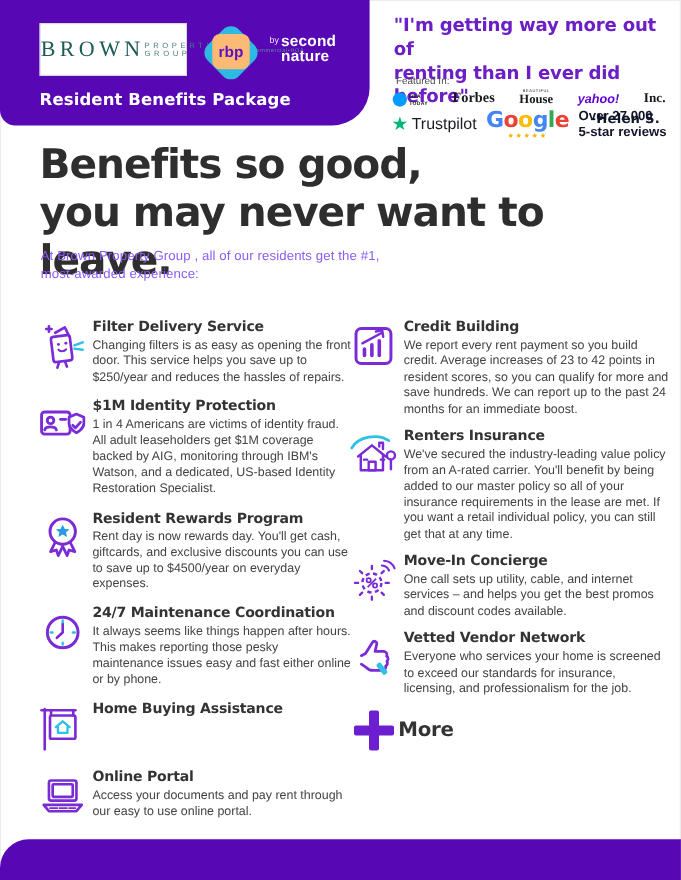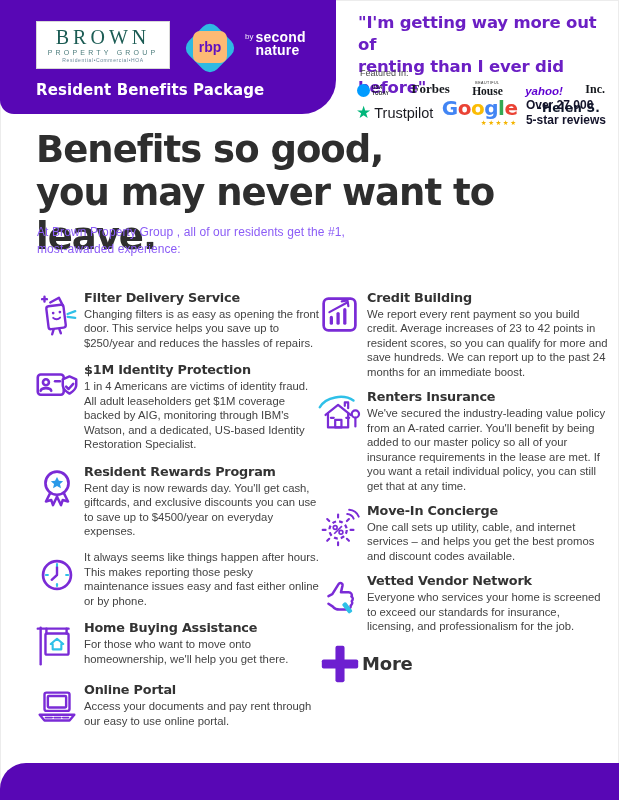--- a/index.html
+++ b/index.html
@@ -3,21 +3,21 @@
 <meta charset="utf-8">
 <style>
   html,body{margin:0;padding:0;background:#fff;}
   .page{position:relative;width:619px;height:800px;background:#fff;overflow:hidden;
         font-family:"Liberation Sans",sans-serif;box-shadow:inset 0 0 0 1px #ececec;}
 
   
   .header-block{position:absolute;left:0;top:0;width:336px;height:114px;
     background:#5807b5;border-radius:0 0 34px 14px;}
   .brand-box{position:absolute;left:36px;top:21px;width:132px;height:46px;background:#fff;
-    border:1px solid #d8d8d8;display:flex;flex-direction:column;align-items:center;justify-content:center;}
+    border:1px solid #d8d8d8;display:flex;flex-direction:row;align-items:center;justify-content:flex-start;}
   .brand-name{font-family:"Liberation Serif",serif;font-size:20px;color:#1c5c54;letter-spacing:4px;line-height:1;}
   .brand-sub{font-size:7px;color:#4d7d7d;letter-spacing:3.2px;margin-top:2px;line-height:1;}
   .brand-tag{font-size:5px;color:#6a8a9a;letter-spacing:.6px;margin-top:2.5px;line-height:1;}
 
   .rbp-badge{position:absolute;left:182px;top:20px;width:56px;height:56px;}
   .rbp-diamond{position:absolute;left:8px;top:8px;width:40px;height:40px;background:#2fb9e2;
     border-radius:10px;transform:rotate(45deg);}
   .rbp-inner{position:absolute;left:11px;top:11px;width:34px;height:32px;background:#fdba74;border-radius:7px;
     display:flex;align-items:center;justify-content:center;font-weight:bold;font-size:14px;color:#5f10c0;}
   .second-nature{position:absolute;left:245px;top:31px;color:#fff;display:flex;}
@@ -40,21 +40,21 @@
   .press-forbes{font-family:"Liberation Serif",serif;font-weight:bold;font-size:13px;}
   .press-house-beautiful{flex-direction:column;line-height:1;}
   .hb-sub{font-size:3.6px;letter-spacing:.5px;color:#222;}
   .hb-main{font-family:"Liberation Serif",serif;font-weight:bold;font-size:11.5px;}
   .press-yahoo{font-weight:bold;font-style:italic;font-size:11.5px;color:#5f01d1;}
   .press-inc{font-family:"Liberation Serif",serif;font-weight:bold;font-size:12px;}
   .trust-row{position:absolute;left:356px;top:98px;width:250px;display:flex;align-items:center;
     justify-content:space-between;}
   .trustpilot{display:flex;align-items:center;gap:3px;font-size:14.5px;color:#1b1b21;font-weight:500;}
   .tp-star{color:#00b67a;font-size:17px;line-height:1;}
-  .google{text-align:right;}
+  .google{text-align:center;}
   .g-word{font-size:20px;font-weight:bold;line-height:1;font-family:"DejaVu Sans",sans-serif;letter-spacing:-.5px;}
   .g-stars{font-size:6.5px;color:#f4b400;letter-spacing:1.5px;margin-top:1px;}
   .reviews{font-size:12px;font-weight:bold;color:#14142b;line-height:1.2;}
 
   
   .headline{position:absolute;left:36px;top:128px;margin:0;font-family:"DejaVu Sans",sans-serif;
     font-size:37px;font-weight:800;color:#2e2e2e;line-height:1.17;letter-spacing:-1px;}
   .intro{position:absolute;left:37px;top:224px;margin:0;font-size:12px;color:#8b5cf6;line-height:1.4;
     letter-spacing:.1px;}
 
@@ -218,39 +218,39 @@
             <path d="M26 26V17.5M26 26l-5.5 5" fill="none" stroke="#7a2bd6" stroke-width="2.5" stroke-linecap="round"></path>
             <g stroke="#2fc0e8" stroke-width="2.2" stroke-linecap="round">
               <path d="M26 14.5v2"></path>
               <path d="M37.5 26h-2"></path>
               <path d="M26 37.5v-2"></path>
               <path d="M14.5 26h2"></path>
             </g>
           </svg>
         </div>
         <div class="b-text">
+          <div class="b-title">24/7 Maintenance Coordination</div>
           <div class="b-body">It always seems like things happen after hours. This makes reporting those pesky maintenance issues easy and fast either online or by phone.</div>
         </div>
       </div>
       <div class="benefit">
         <div class="b-icon">
           <svg viewBox="0 0 52 52">
             <g fill="none" stroke="#7a2bd6" stroke-width="2.5" stroke-linecap="round" stroke-linejoin="round">
               <path d="M9 8v38"></path>
               <path d="M6 9h32"></path>
               <path d="M36 9v5"></path>
               <path d="M15 9v5"></path>
               <rect x="14" y="14" width="24" height="22" rx="1.5"></rect>
             </g>
             <path d="M26 19.5l-6.5 5.5h2v5.5h9V25h2z" fill="none" stroke="#2fc0e8" stroke-width="2.2" stroke-linejoin="round"></path>
           </svg>
         </div>
         <div class="b-text">
           <div class="b-title">Home Buying Assistance</div>
-          <div class="b-body">For those who want to move onto homeownership, we'll help you get there.</div>
         </div>
       </div>
       <div class="benefit">
         <div class="b-icon">
           <svg viewBox="0 0 52 52">
             <g fill="none" stroke="#7a2bd6" stroke-width="2.5" stroke-linecap="round" stroke-linejoin="round">
               <rect x="13" y="11" width="26" height="19" rx="2"></rect>
               <rect x="16.5" y="14.5" width="19" height="12" rx="1"></rect>
               <path d="M8 34h36l-5 6H13z"></path>
               <path d="M14 37h7M23 37h7M32 37h6" stroke-width="1.7"></path>

